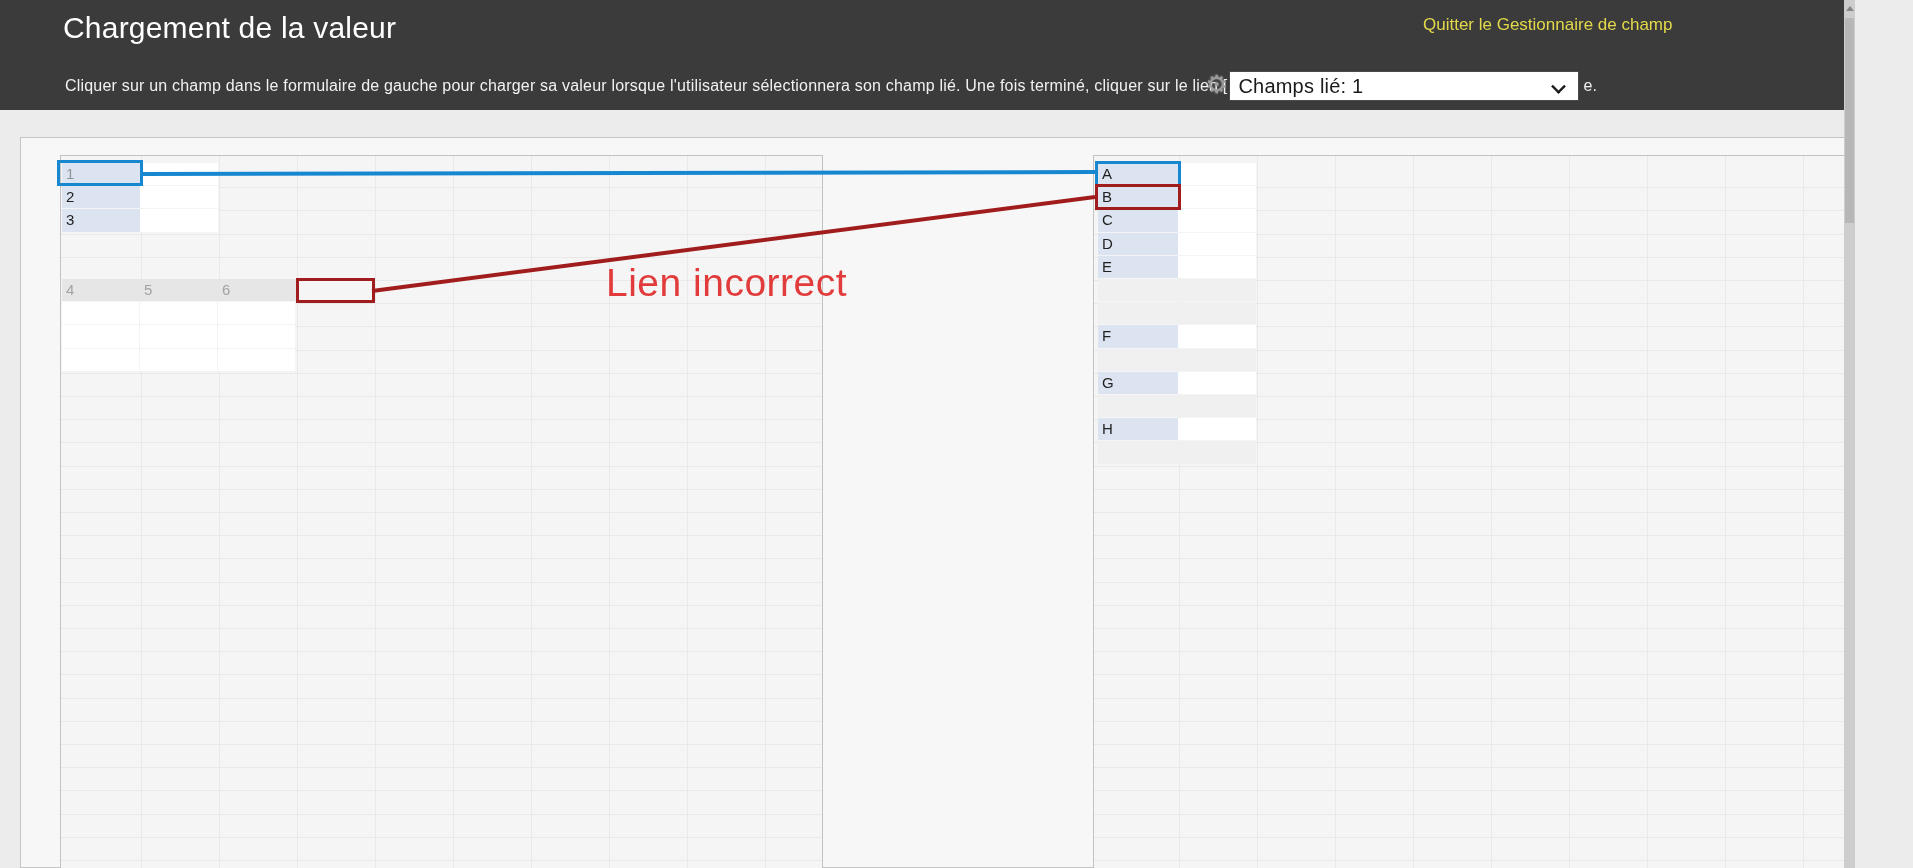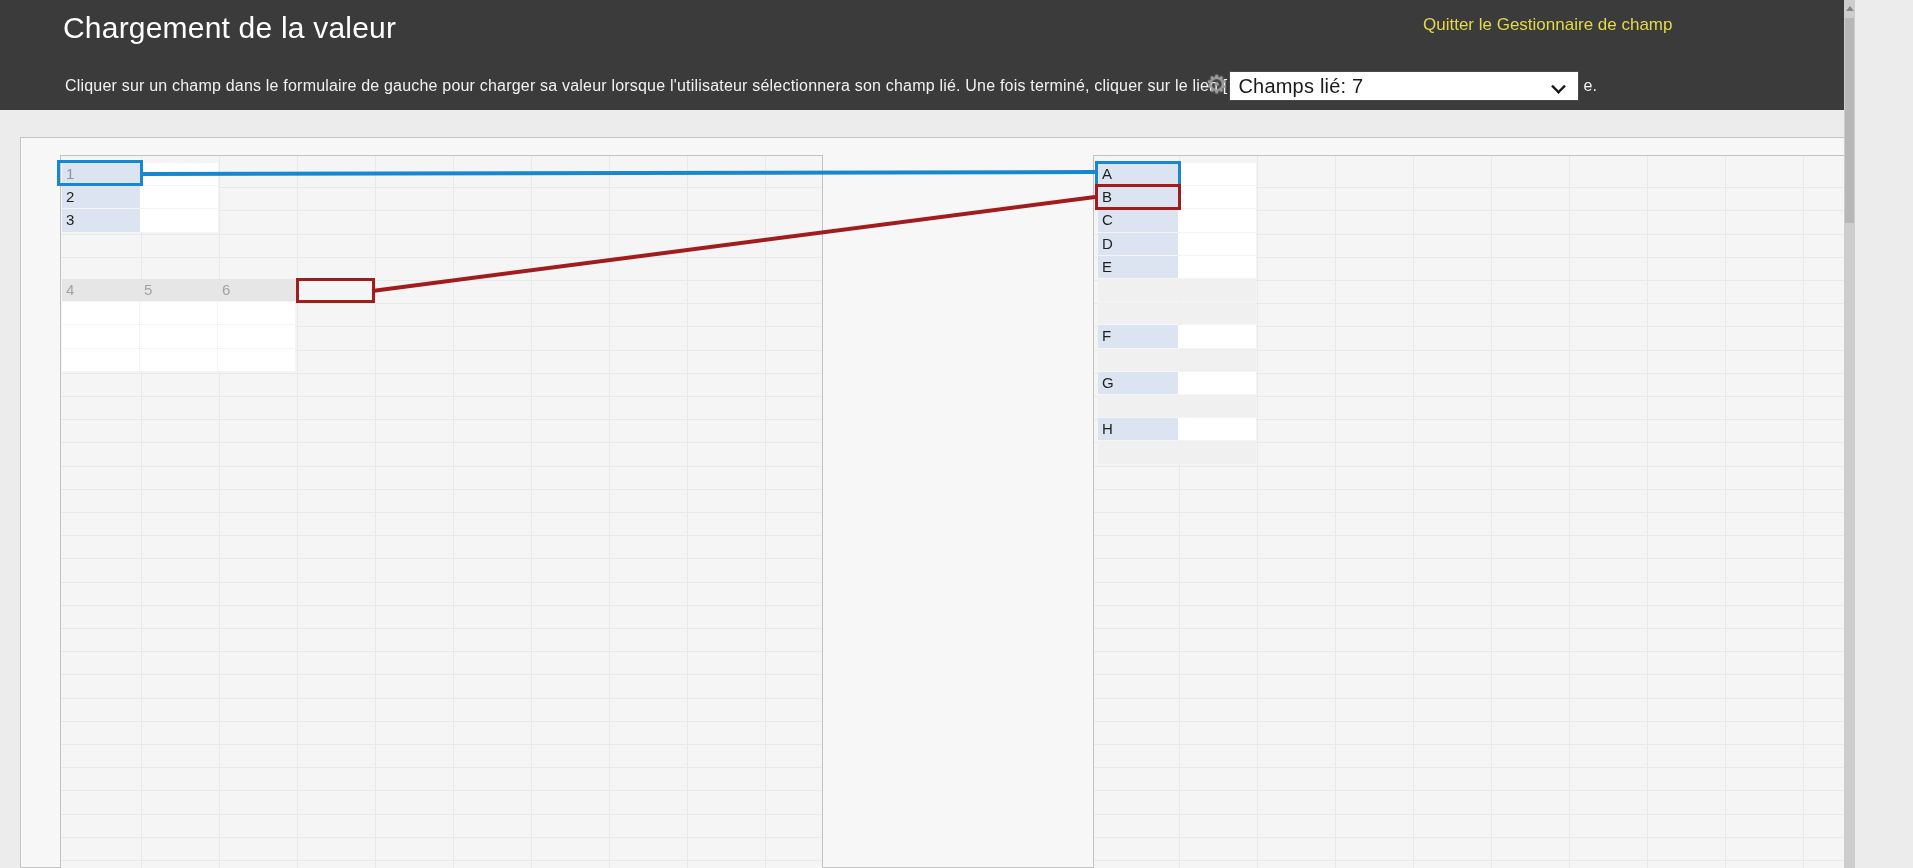--- a/index.html
+++ b/index.html
@@ -68,21 +68,21 @@
 
 <div id="root">
 
   <div id="header">
     <div id="title">Chargement de la valeur</div>
     <div id="subtitle-row">
       <span>Cliquer sur un champ dans le formulaire de gauche pour charger sa valeur lorsque l'utilisateur sélectionnera son champ lié. Une fois terminé, cliquer sur le lien [</span>
       <span id="select-wrap">
         <span id="gear-cursor">⚙</span>
         <div id="linked-field-select">
-          <span>Champs lié: 7</span>
+          <span>Champs lié: 1</span>
           <span id="select-chevron"></span>
         </div>
       </span>
       <span id="subtitle-suffix">e.</span>
     </div>
     <div id="quit-link">Quitter le Gestionnaire de champ</div>
   </div>
 
   <div id="canvas"></div>
   <div id="left-panel" class="panel"></div>
@@ -133,19 +133,20 @@
   <div id="sel-field-1" class="sel-rect"></div>
   <div id="sel-field-A" class="sel-rect"></div>
   <div id="sel-field-B" class="sel-rect"></div>
   <div id="red-empty-box" class="sel-rect"></div>
 
   <svg id="link-lines" width="1913" height="868">
     <line x1="143" y1="174" x2="1095" y2="172" stroke="#1787d0" stroke-width="4"></line>
     <line x1="372" y1="291" x2="1095" y2="197" stroke="#a11d1d" stroke-width="4"></line>
   </svg>
 
+  <div id="annotation">Lien incorrect</div>
 
   <div id="scrollbar">
     <div id="scroll-up-arrow"></div>
     <div id="scroll-thumb"></div>
   </div>
 
 </div>
 
 </body></html>

